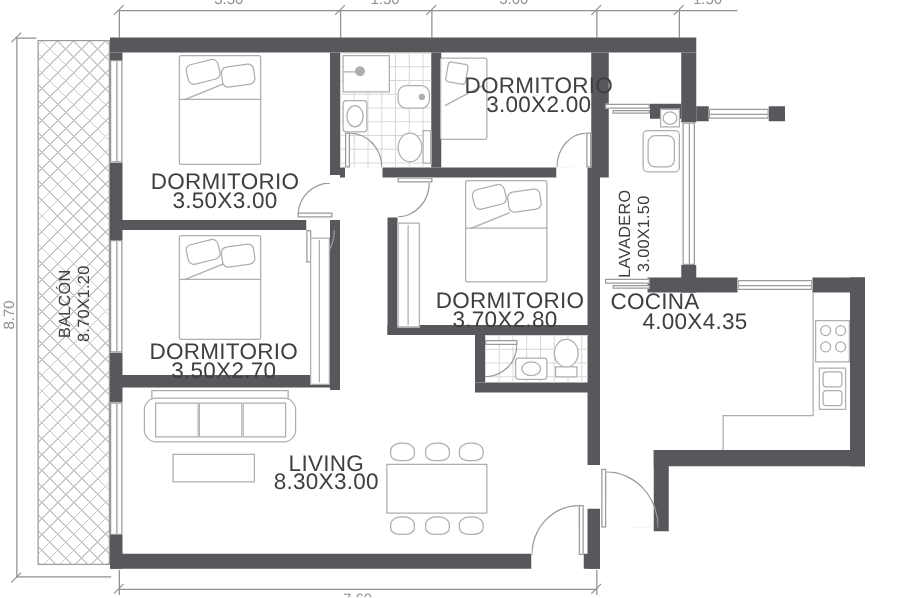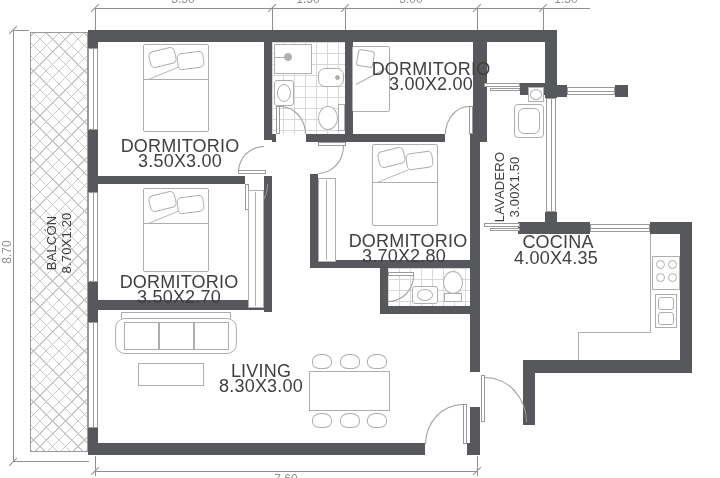--- a/index.html
+++ b/index.html
@@ -216,21 +216,21 @@
   <div class="chair" style="left:367px;top:413px"></div>
 
   <div class="lbl" style="left:180px;top:146px">DORMITORIO</div>
   <div class="lbl" style="left:180px;top:161px">3.50X3.00</div>
   <div class="lbl" style="left:431px;top:69px">DORMITORIO</div>
   <div class="lbl" style="left:431px;top:84px">3.00X2.00</div>
   <div class="lbl" style="left:179px;top:282px">DORMITORIO</div>
   <div class="lbl" style="left:179px;top:297px">3.50X2.70</div>
   <div class="lbl" style="left:408px;top:241px">DORMITORIO</div>
   <div class="lbl" style="left:404px;top:256px">3.70X2.80</div>
-  <div class="lbl" style="left:558px;top:242px">COCINA</div>
+  <div class="lbl" style="left:524px;top:242px">COCINA</div>
   <div class="lbl" style="left:556px;top:258px">4.00X4.35</div>
   <div class="lbl" style="left:261px;top:371px">LIVING</div>
   <div class="lbl" style="left:261px;top:386px">8.30X3.00</div>
   <div class="vlbl" style="left:507px;top:187px">
     <div>LAVADERO</div>
     <div>3.00X1.50</div>
   </div>
 
 </div>
 

